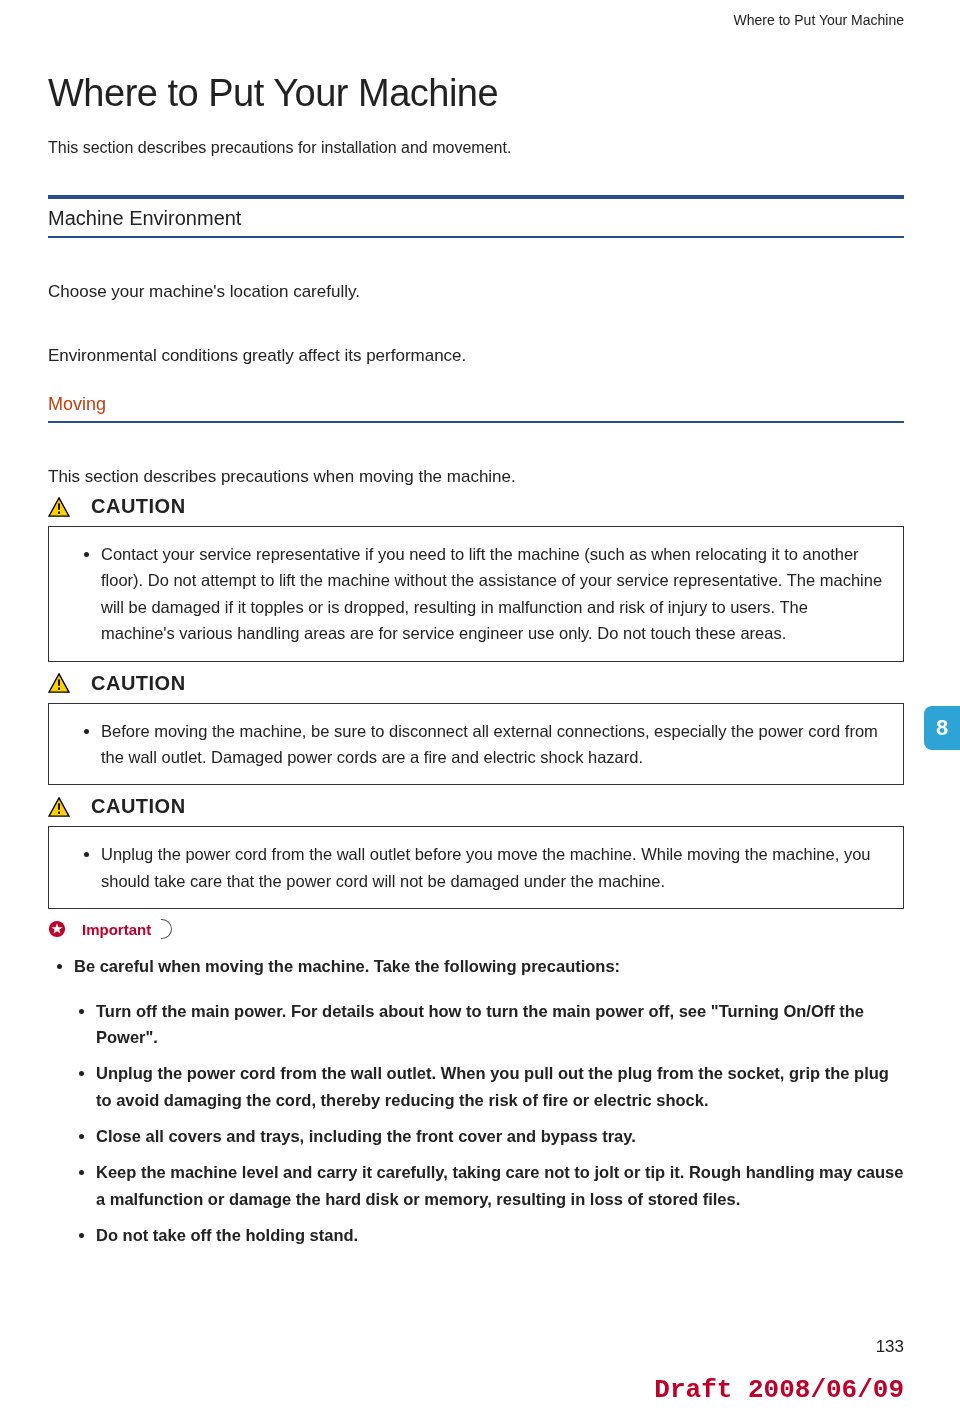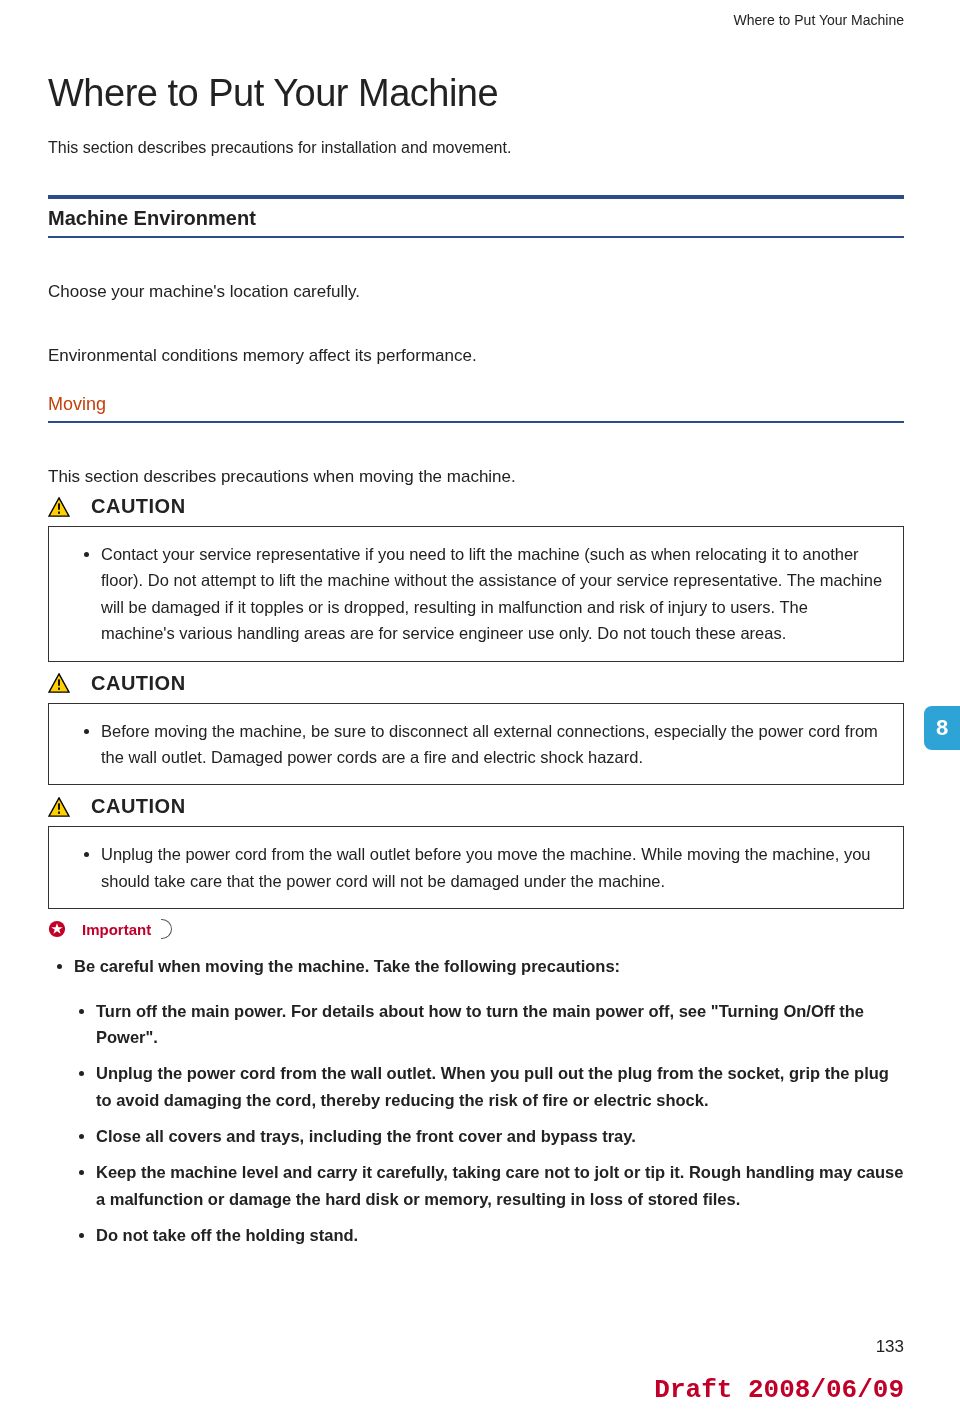--- a/index.html
+++ b/index.html
@@ -37,21 +37,21 @@
     border-top: 4px solid #2b4c8a;
     margin-bottom: 8px;
   }
   .section-rule-bottom {
     border-top: 2px solid #2b4c8a;
     margin-top: 6px;
     margin-bottom: 20px;
   }
   h2 {
     font-size: 20px;
-    font-weight: 700;
+    font-weight: 400;
     color: #222;
     padding: 0 0 0 0;
   }
   .sub-intro {
     font-size: 17px;
     margin-bottom: 14px;
     margin-top: 44px;
   }
   h3 {
     font-size: 18px;
@@ -172,21 +172,21 @@
   <div class="header-right">Where to Put Your Machine</div>
 
   <h1>Where to Put Your Machine</h1>
   <p class="intro">This section describes precautions for installation and movement.</p>
 
   <div class="section-rule-top"></div>
   <h2>Machine Environment</h2>
   <div class="section-rule-bottom"></div>
 
   <p class="sub-intro">Choose your machine's location carefully.</p>
-  <p class="sub-intro" style="margin-bottom:28px">Environmental conditions memory affect its performance.</p>
+  <p class="sub-intro" style="margin-bottom:28px">Environmental conditions greatly affect its performance.</p>
 
   <h3>Moving</h3>
   <div style="border-top:2px solid #2b4c8a; margin:6px 0 16px 0"></div>
   <p class="sub-intro" style="margin-bottom:6px">This section describes precautions when moving the machine.</p>
 
   <div class="caution-header">
     <svg class="caution-icon" viewBox="0 0 24 22">
       <path d="M12 1 L23 21 L1 21 Z" fill="#ffcf00" stroke="#000" stroke-width="1.5"></path>
       <rect x="11" y="7" width="2" height="7" fill="#000"></rect>
       <rect x="11" y="16" width="2" height="2.5" fill="#000"></rect>

